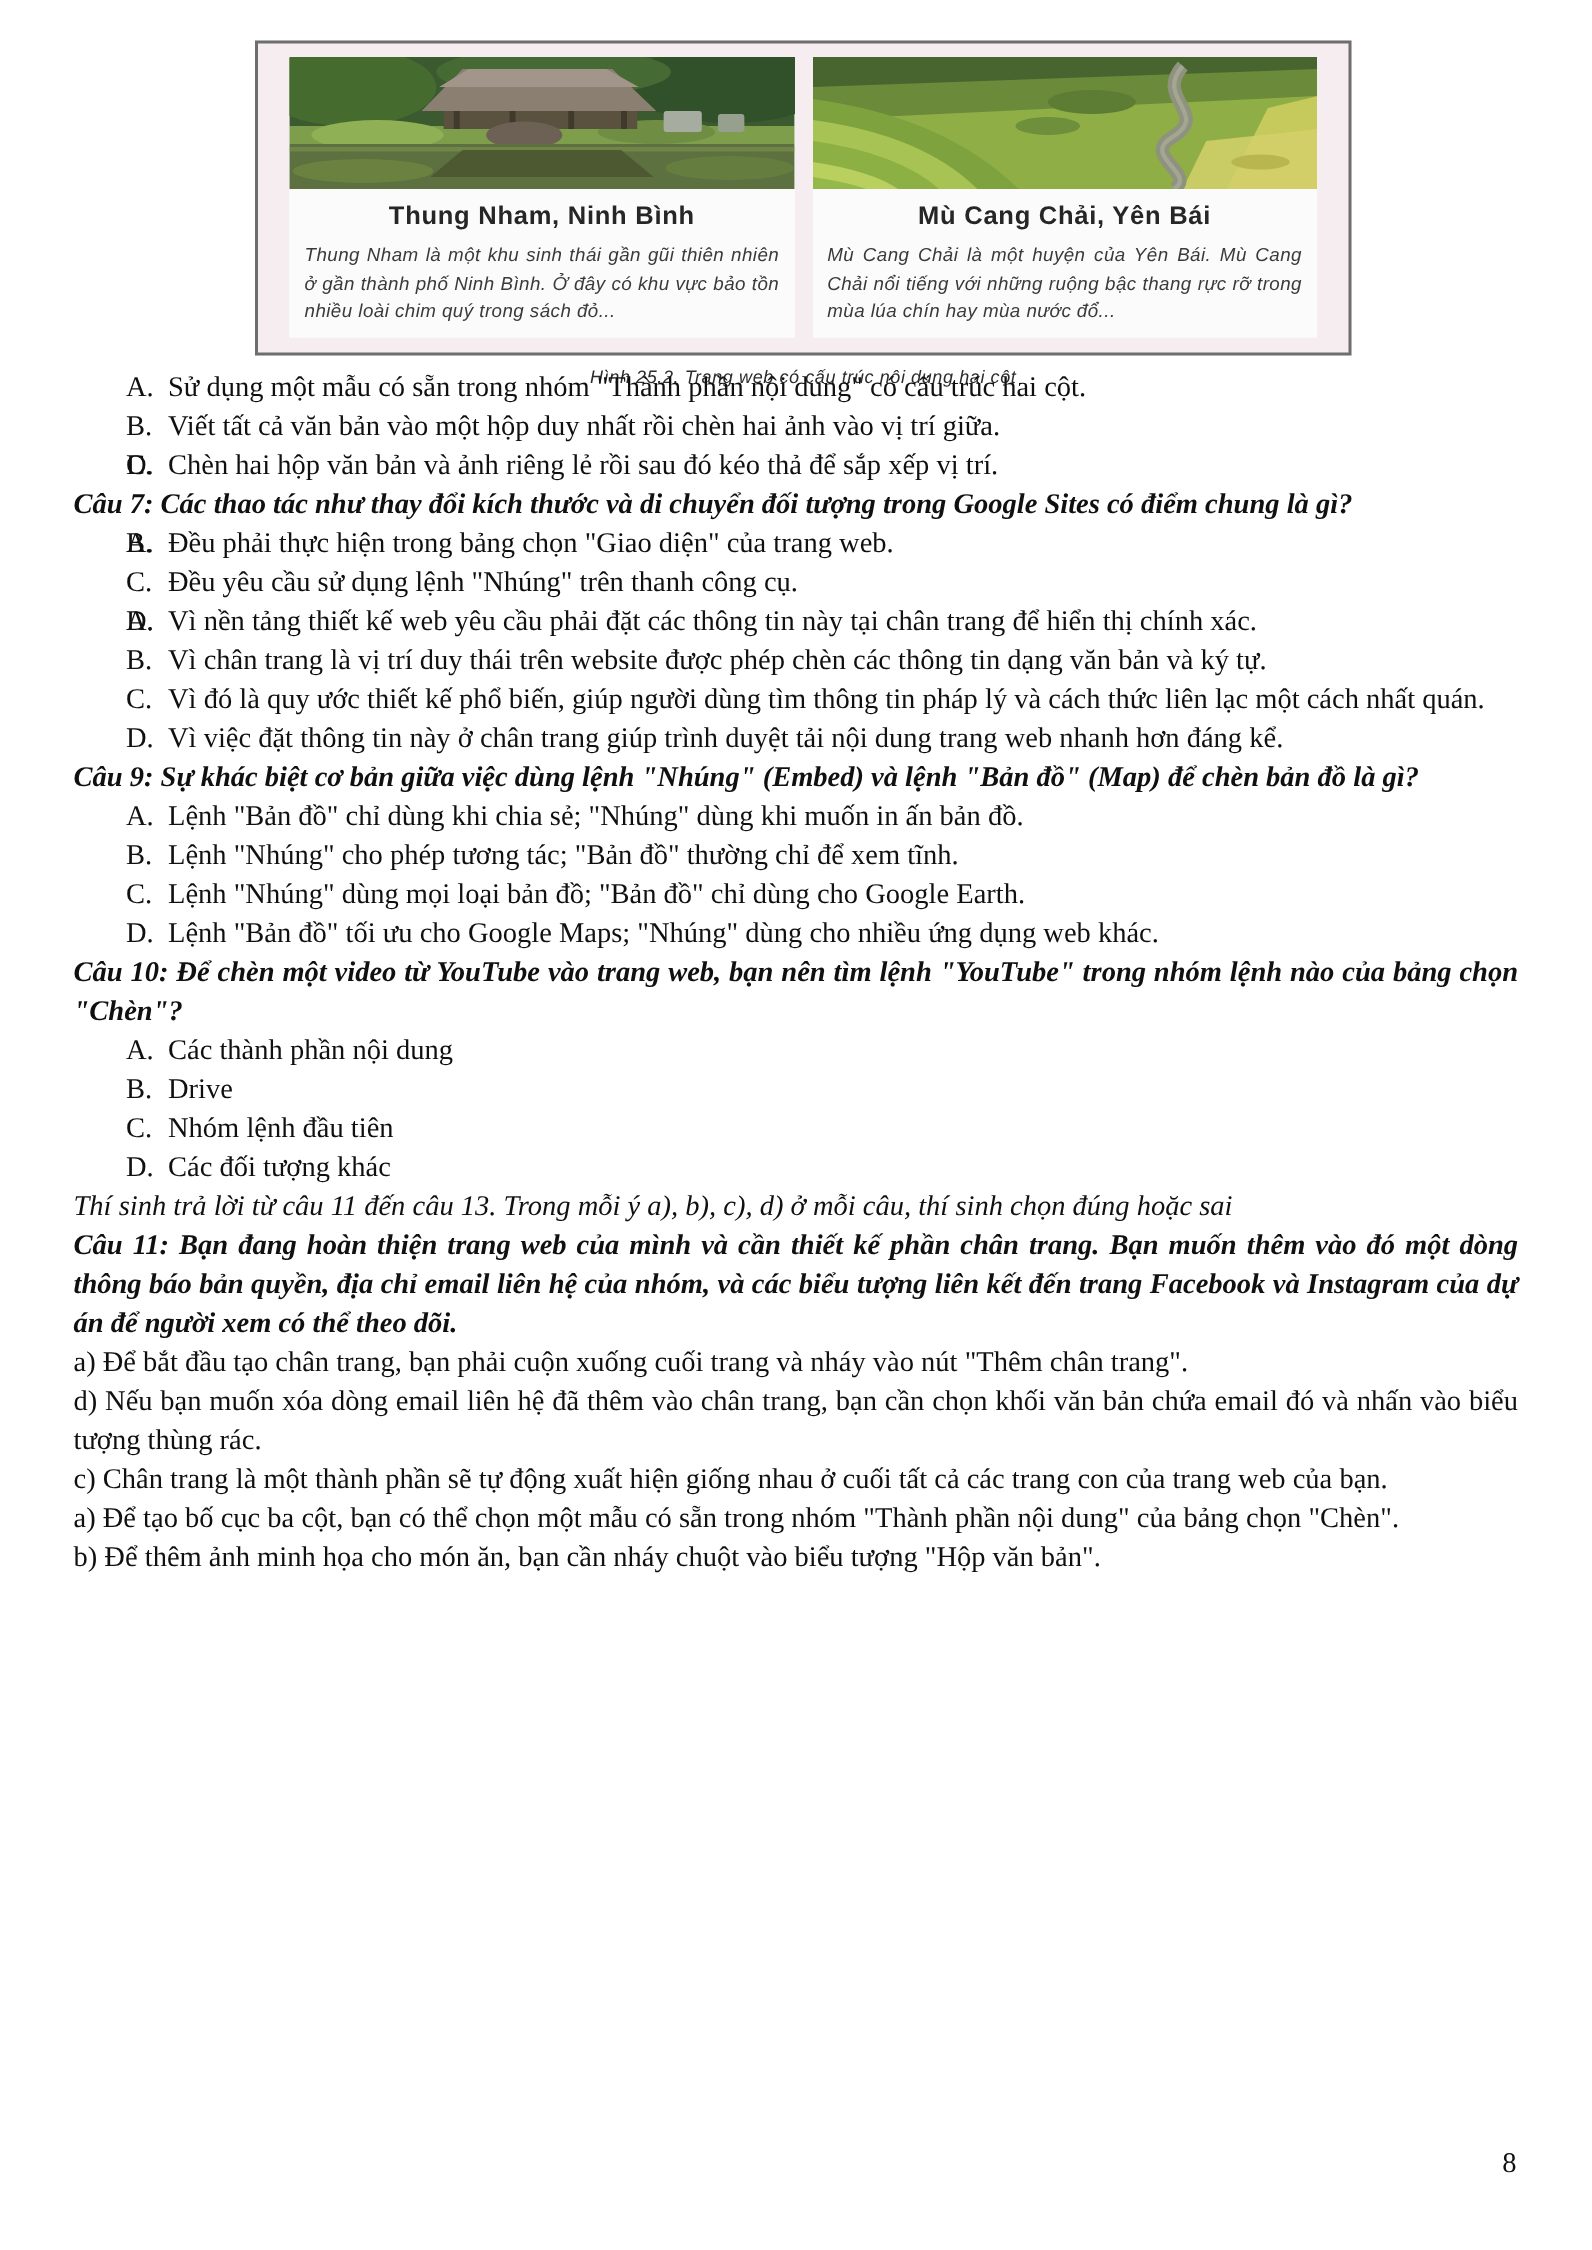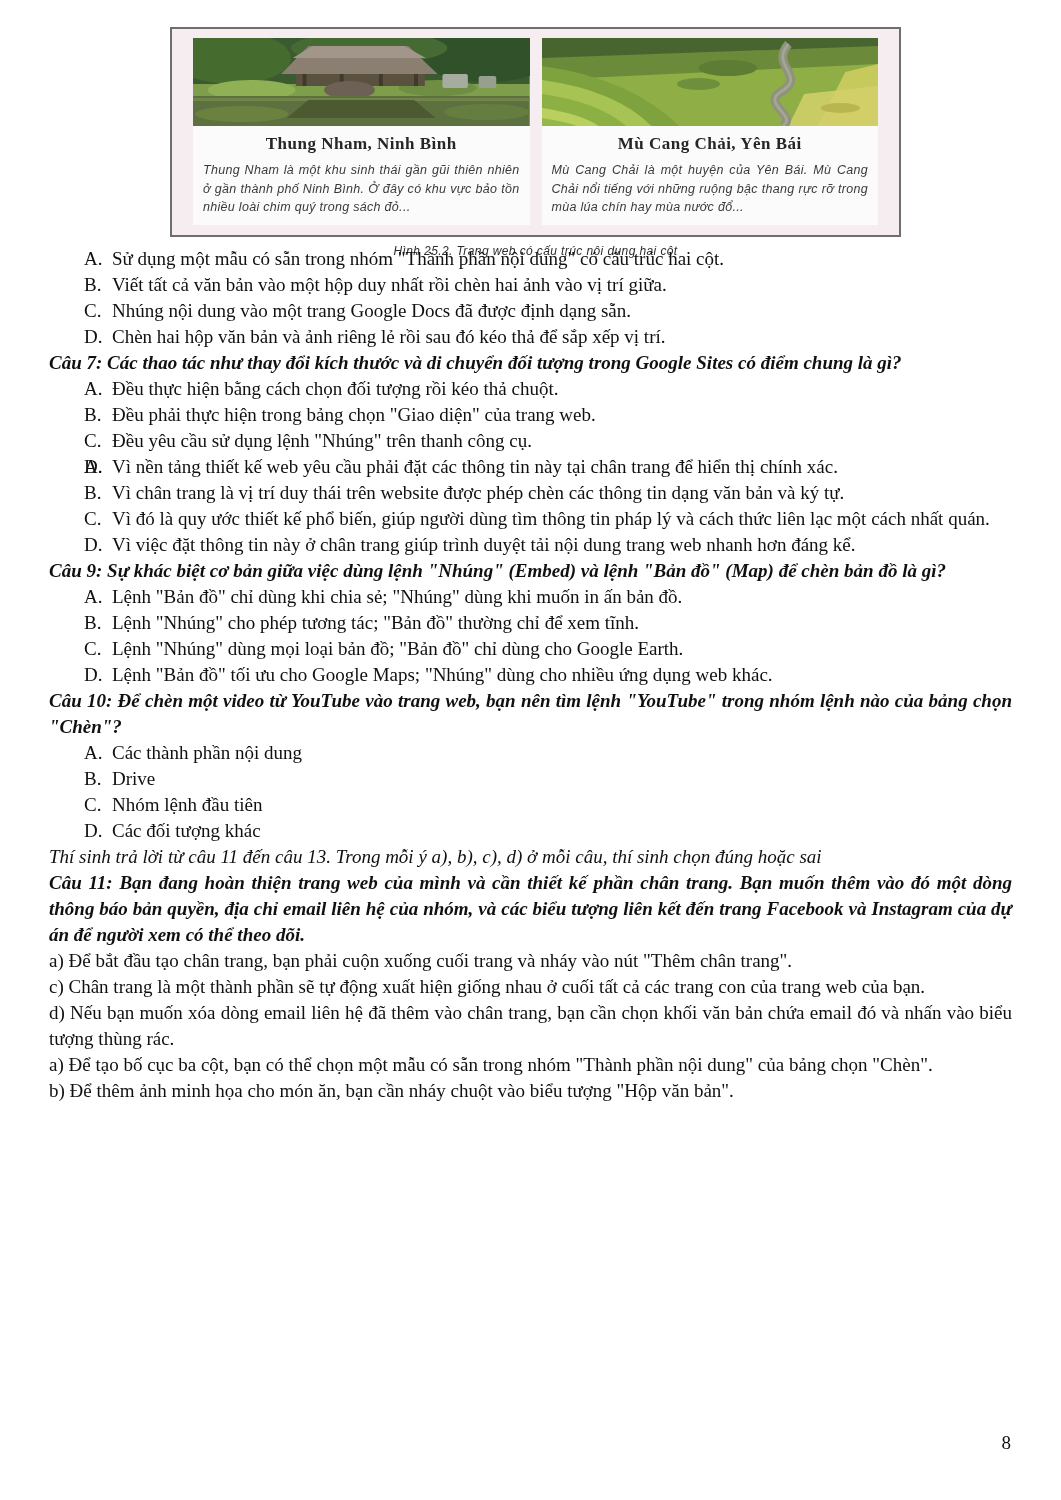--- a/index.html
+++ b/index.html
@@ -12,21 +12,21 @@
   .fig { position:absolute; left:170px; top:27px; width:731px; }
   .fig-box {
     border:2px solid #6e6e6e; background:#f6edf0;
     padding:9px 21px 10px 21px; display:flex; gap:12px;
   }
   .fig-col { flex:1; display:flex; flex-direction:column; background:#fcfbfb; }
   .photo { height:88px; width:100%; }
   .photo svg { width:100%; height:100%; display:block; }
   .card { flex:1; padding:5px 10px 8px 10px; background:#fcfbfb; }
   .card-title {
-    font-family:Liberation Serif, serif; font-weight:bold;
+    font-family:Liberation Sans, sans-serif; font-weight:bold;
     font-size:17px; text-align:center; color:#262626; margin:3px 0 7px 0;
     letter-spacing:0.5px;
   }
   .card-desc {
     font-family:"Liberation Sans", sans-serif; font-size:12.5px;
     line-height:1.48; text-align:justify; color:#3a3a3a; letter-spacing:0.3px;font-style:italic;
   }
   .fig-caption {
     margin-top:7px; text-align:center; font-family:"Liberation Sans", sans-serif;
     font-style:italic; font-size:12px; color:#2c2c2c; letter-spacing:0.4px;
@@ -112,25 +112,25 @@
       </div>
 
     </div>
     <figcaption class="fig-caption">Hình 25.2. Trang web có cấu trúc nội dung hai cột</figcaption>
   </figure>
 
   <main class="content">
 
     <div class="opt"><span class="opt-label">A.</span><span class="opt-text">Sử dụng một mẫu có sẵn trong nhóm "Thành phần nội dung" có cấu trúc hai cột.</span></div>
     <div class="opt"><span class="opt-label">B.</span><span class="opt-text">Viết tất cả văn bản vào một hộp duy nhất rồi chèn hai ảnh vào vị trí giữa.</span></div>
-    <div class="opt"><span class="opt-label">C.</span><span class="opt-text">Nhúng nội dung vào một trang Google Docs đã được định dạng sẵn.</span></div>
+    <div class="opt"><span class="opt-label">C.</span></div>
     <div class="opt"><span class="opt-label">D.</span><span class="opt-text">Chèn hai hộp văn bản và ảnh riêng lẻ rồi sau đó kéo thả để sắp xếp vị trí.</span></div>
 
     <p class="q">Câu 7: Các thao tác như thay đổi kích thước và di chuyển đối tượng trong Google Sites có điểm chung là gì?</p>
-    <div class="opt"><span class="opt-label">A.</span><span class="opt-text">Đều thực hiện bằng cách chọn đối tượng rồi kéo thả chuột.</span></div>
+    <div class="opt"><span class="opt-label">A.</span></div>
     <div class="opt"><span class="opt-label">B.</span><span class="opt-text">Đều phải thực hiện trong bảng chọn "Giao diện" của trang web.</span></div>
     <div class="opt"><span class="opt-label">C.</span><span class="opt-text">Đều yêu cầu sử dụng lệnh "Nhúng" trên thanh công cụ.</span></div>
     <div class="opt"><span class="opt-label">D.</span></div>
 
     <div class="opt"><span class="opt-label">A.</span><span class="opt-text">Vì nền tảng thiết kế web yêu cầu phải đặt các thông tin này tại chân trang để hiển thị chính xác.</span></div>
     <div class="opt"><span class="opt-label">B.</span><span class="opt-text">Vì chân trang là vị trí duy thái trên website được phép chèn các thông tin dạng văn bản và ký tự.</span></div>
     <div class="opt"><span class="opt-label">C.</span><span class="opt-text">Vì đó là quy ước thiết kế phổ biến, giúp người dùng tìm thông tin pháp lý và cách thức liên lạc một cách nhất quán.</span></div>
     <div class="opt"><span class="opt-label">D.</span><span class="opt-text">Vì việc đặt thông tin này ở chân trang giúp trình duyệt tải nội dung trang web nhanh hơn đáng kể.</span></div>
 
     <p class="q">Câu 9: Sự khác biệt cơ bản giữa việc dùng lệnh "Nhúng" (Embed) và lệnh "Bản đồ" (Map) để chèn bản đồ là gì?</p>
@@ -142,22 +142,22 @@
     <p class="q">Câu 10: Để chèn một video từ YouTube vào trang web, bạn nên tìm lệnh "YouTube" trong nhóm lệnh nào của bảng chọn "Chèn"?</p>
     <div class="opt"><span class="opt-label">A.</span><span class="opt-text">Các thành phần nội dung</span></div>
     <div class="opt"><span class="opt-label">B.</span><span class="opt-text">Drive</span></div>
     <div class="opt"><span class="opt-label">C.</span><span class="opt-text">Nhóm lệnh đầu tiên</span></div>
     <div class="opt"><span class="opt-label">D.</span><span class="opt-text">Các đối tượng khác</span></div>
 
     <p class="instr">Thí sinh trả lời từ câu 11 đến câu 13. Trong mỗi ý a), b), c), d) ở mỗi câu, thí sinh chọn đúng hoặc sai</p>
 
     <p class="q">Câu 11: Bạn đang hoàn thiện trang web của mình và cần thiết kế phần chân trang. Bạn muốn thêm vào đó một dòng thông báo bản quyền, địa chỉ email liên hệ của nhóm, và các biểu tượng liên kết đến trang Facebook và Instagram của dự án để người xem có thể theo dõi.</p>
     <p class="sub">a) Để bắt đầu tạo chân trang, bạn phải cuộn xuống cuối trang và nháy vào nút "Thêm chân trang".</p>
+    <p class="sub">d) Nếu bạn muốn xóa dòng email liên hệ đã thêm vào chân trang, bạn cần chọn khối văn bản chứa email đó và nhấn vào biểu tượng thùng rác.</p>
     <p class="sub">c) Chân trang là một thành phần sẽ tự động xuất hiện giống nhau ở cuối tất cả các trang con của trang web của bạn.</p>
-    <p class="sub">d) Nếu bạn muốn xóa dòng email liên hệ đã thêm vào chân trang, bạn cần chọn khối văn bản chứa email đó và nhấn vào biểu tượng thùng rác.</p>
 
     <p class="sub">a) Để tạo bố cục ba cột, bạn có thể chọn một mẫu có sẵn trong nhóm "Thành phần nội dung" của bảng chọn "Chèn".</p>
     <p class="sub">b) Để thêm ảnh minh họa cho món ăn, bạn cần nháy chuột vào biểu tượng "Hộp văn bản".</p>
 
   </main>
 
   <div class="page-number">8</div>
 
 </div>
 

